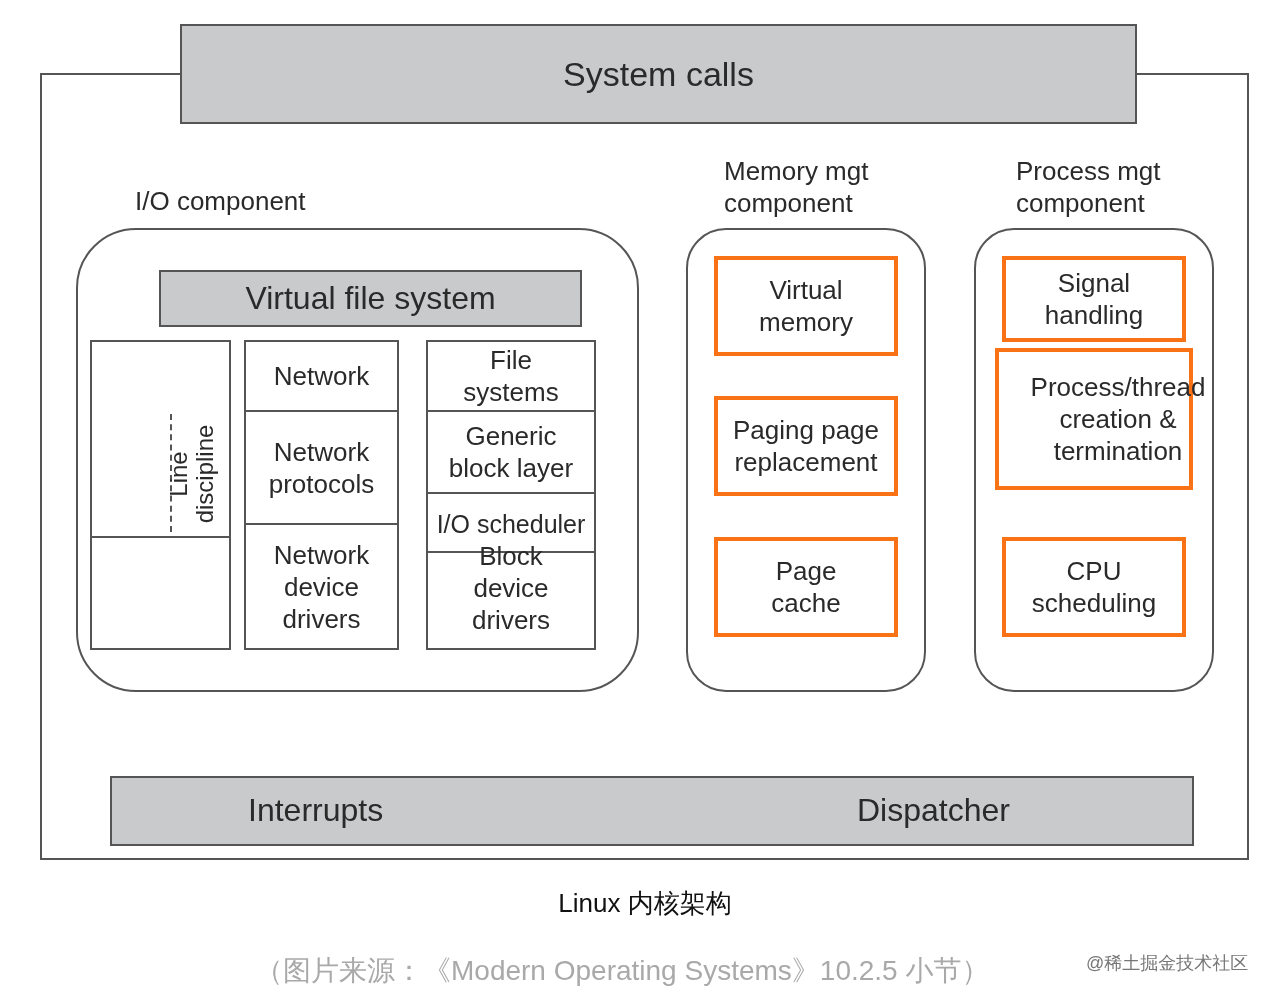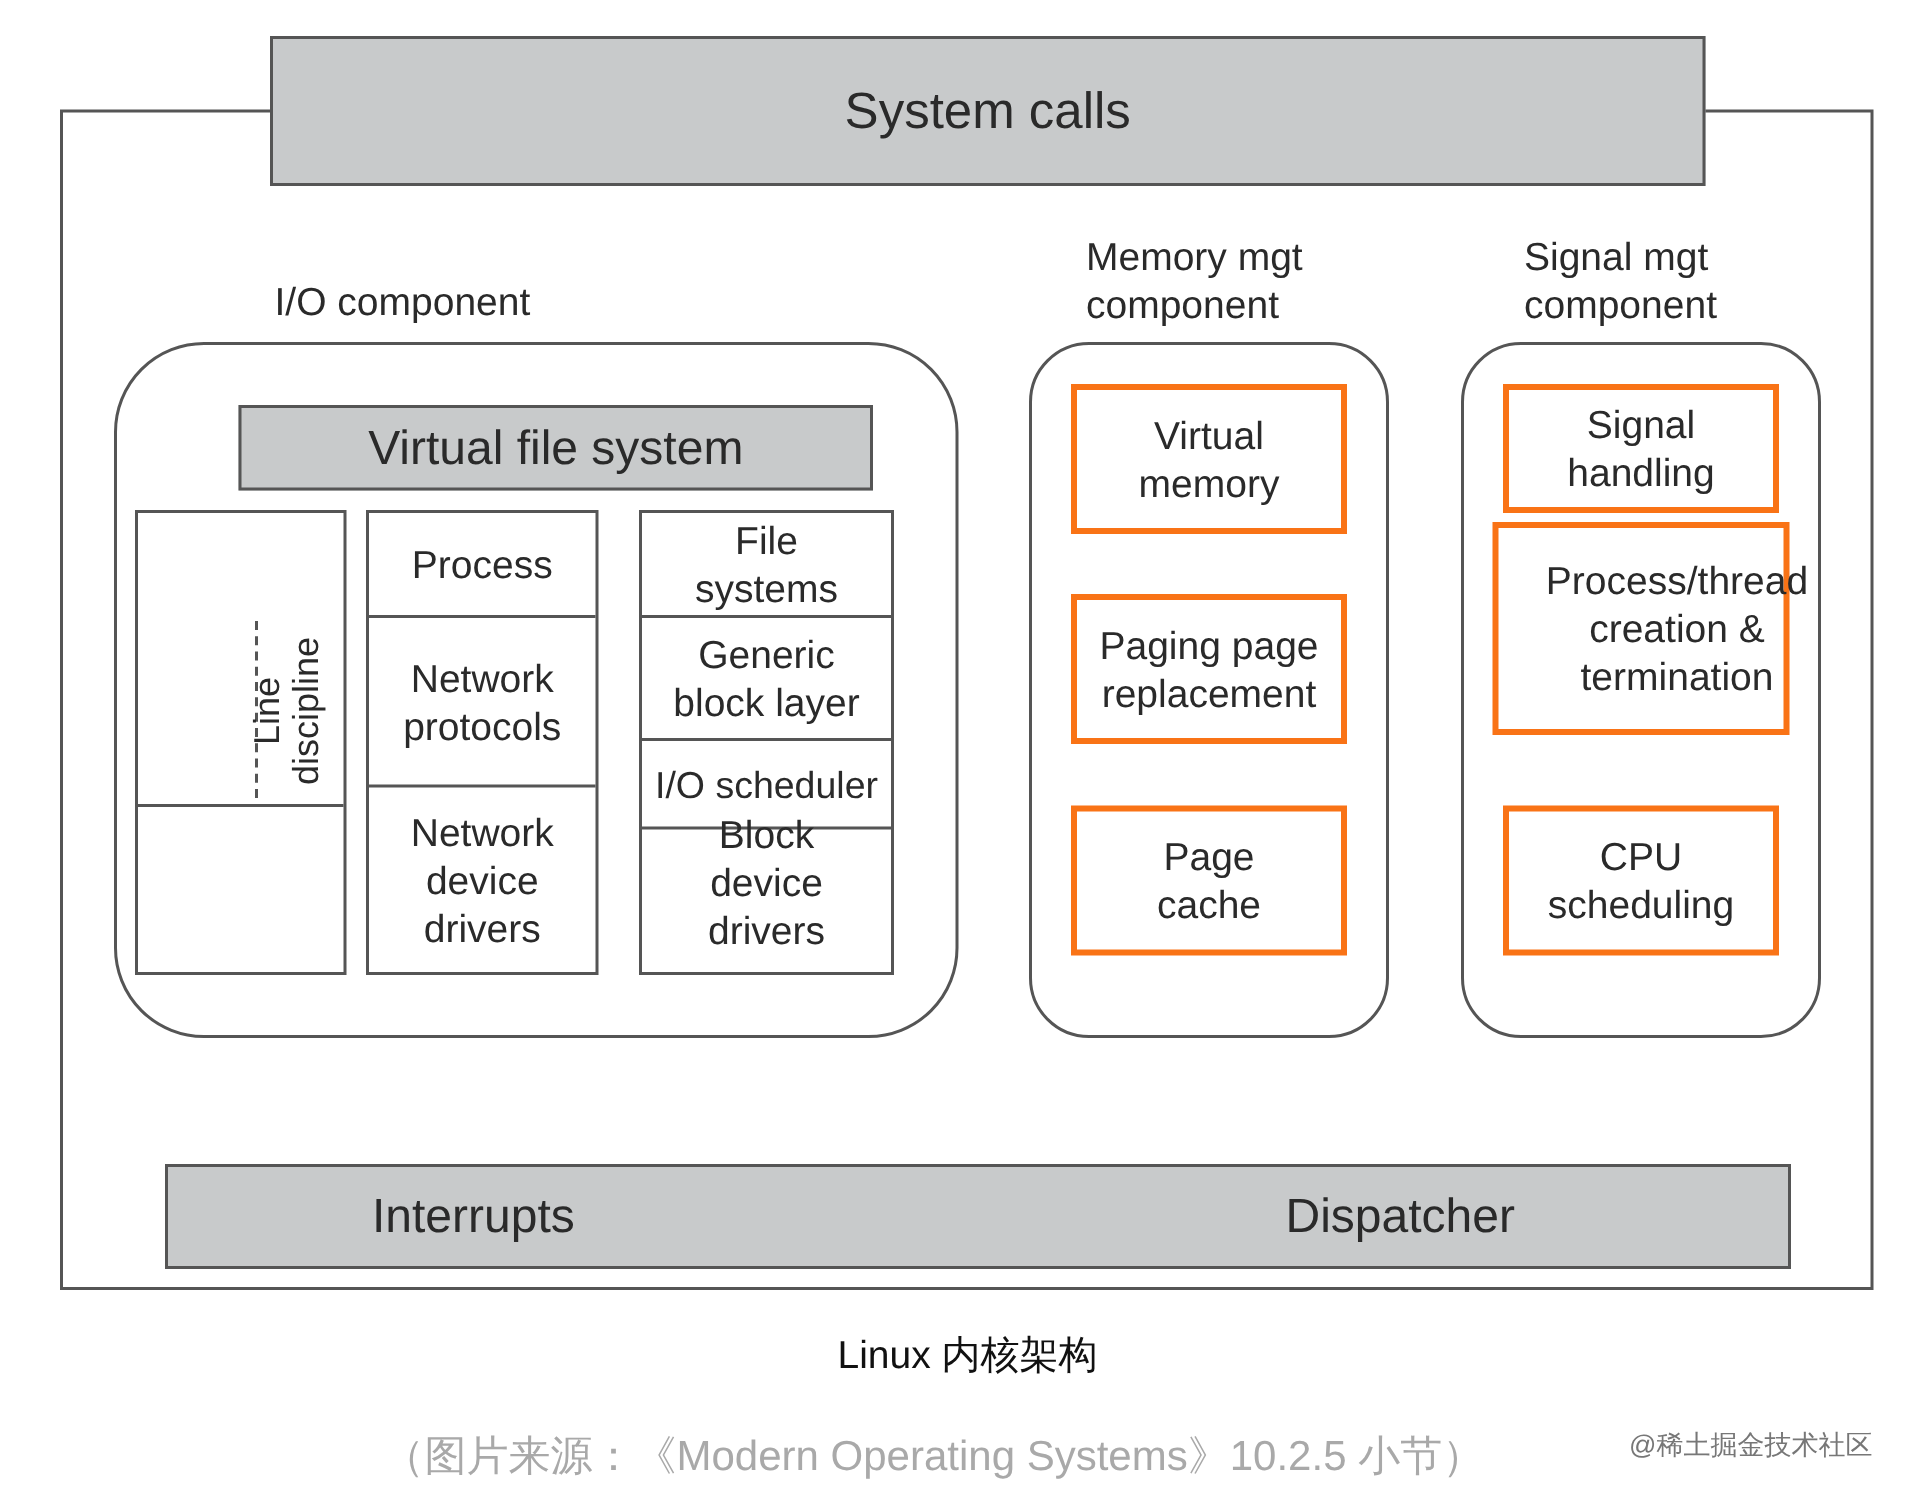--- a/index.html
+++ b/index.html
@@ -25,55 +25,55 @@
   .dash{position:absolute;left:78px;top:2px;height:118px;border-left:2px dashed #555;}
 </style>
 </head>
 <body>
 
 <div class="abs outer"></div>
 <div class="abs gray syscalls">
     <span>System calls</span>
   </div>
 
-<div class="abs label" style="left:135px;top:185px;margin-left:48px;">I/O component</div>
+<div class="abs label" style="left:135px;top:185px;">I/O component</div>
 <div class="abs round" style="left:76px;top:228px;width:563px;height:464px;"></div>
 <div class="abs gray vfs">
     <span>Virtual file system</span>
   </div>
 
 <div class="abs col" style="left:90px;top:340px;width:141px;height:310px;">
   <div class="cell" style="top:70px;height:126px;">
     <div class="dash"></div>
     <div class="linedisc" style="left:74px;top:112px;">
       <span>Line</span><br><span>discipline</span>
     </div>
   </div>
 </div>
 
 <div class="abs col" style="left:244px;top:340px;width:155px;height:310px;">
-  <div class="cell" style="top:0;height:70px;">Process</div>
+  <div class="cell" style="top:0;height:70px;">Network</div>
   <div class="cell" style="top:70px;height:113px;padding:0 12px;">Network protocols</div>
   <div class="cell last" style="top:183px;height:123px;padding:0 20px;">Network device drivers</div>
 </div>
 
 <div class="abs col" style="left:426px;top:340px;width:170px;height:310px;">
   <div class="cell" style="top:0;height:70px;padding:0 30px;">File systems</div>
   <div class="cell" style="top:70px;height:82px;padding:0 12px;">Generic block layer</div>
   <div class="cell" style="top:155px;height:56px;font-size:25px;">I/O scheduler</div>
   <div class="cell last" style="top:211px;height:70px;padding:0 36px;">Block device drivers</div>
 </div>
 
 <div class="abs label" style="left:724px;top:155px;"><span>Memory mgt</span><br><span>component</span></div>
 <div class="abs round" style="left:686px;top:228px;width:240px;height:464px;border-radius:40px;"></div>
 <div class="abs box" style="left:714px;top:256px;width:184px;height:100px;padding:0 40px;">Virtual memory</div>
 <div class="abs box" style="left:714px;top:396px;width:184px;height:100px;">Paging page replacement</div>
 <div class="abs box" style="left:714px;top:537px;width:184px;height:100px;padding:0 50px;">Page cache</div>
 
-<div class="abs label" style="left:1016px;top:155px;"><span>Signal mgt</span><br><span>component</span></div>
+<div class="abs label" style="left:1016px;top:155px;"><span>Process mgt</span><br><span>component</span></div>
 <div class="abs round" style="left:974px;top:228px;width:240px;height:464px;border-radius:40px;"></div>
 <div class="abs box" style="left:1002px;top:256px;width:184px;height:86px;padding:0 40px;">Signal handling</div>
 <div class="abs box" style="left:995px;top:348px;width:198px;height:142px;padding-left:48px;">Process/thread creation &amp; termination</div>
 <div class="abs box" style="left:1002px;top:537px;width:184px;height:100px;padding:0 30px;">CPU scheduling</div>
 
 <div class="abs gray bottom">
   <span class="l">Interrupts</span>
   <span class="r">Dispatcher</span>
 </div>
 

